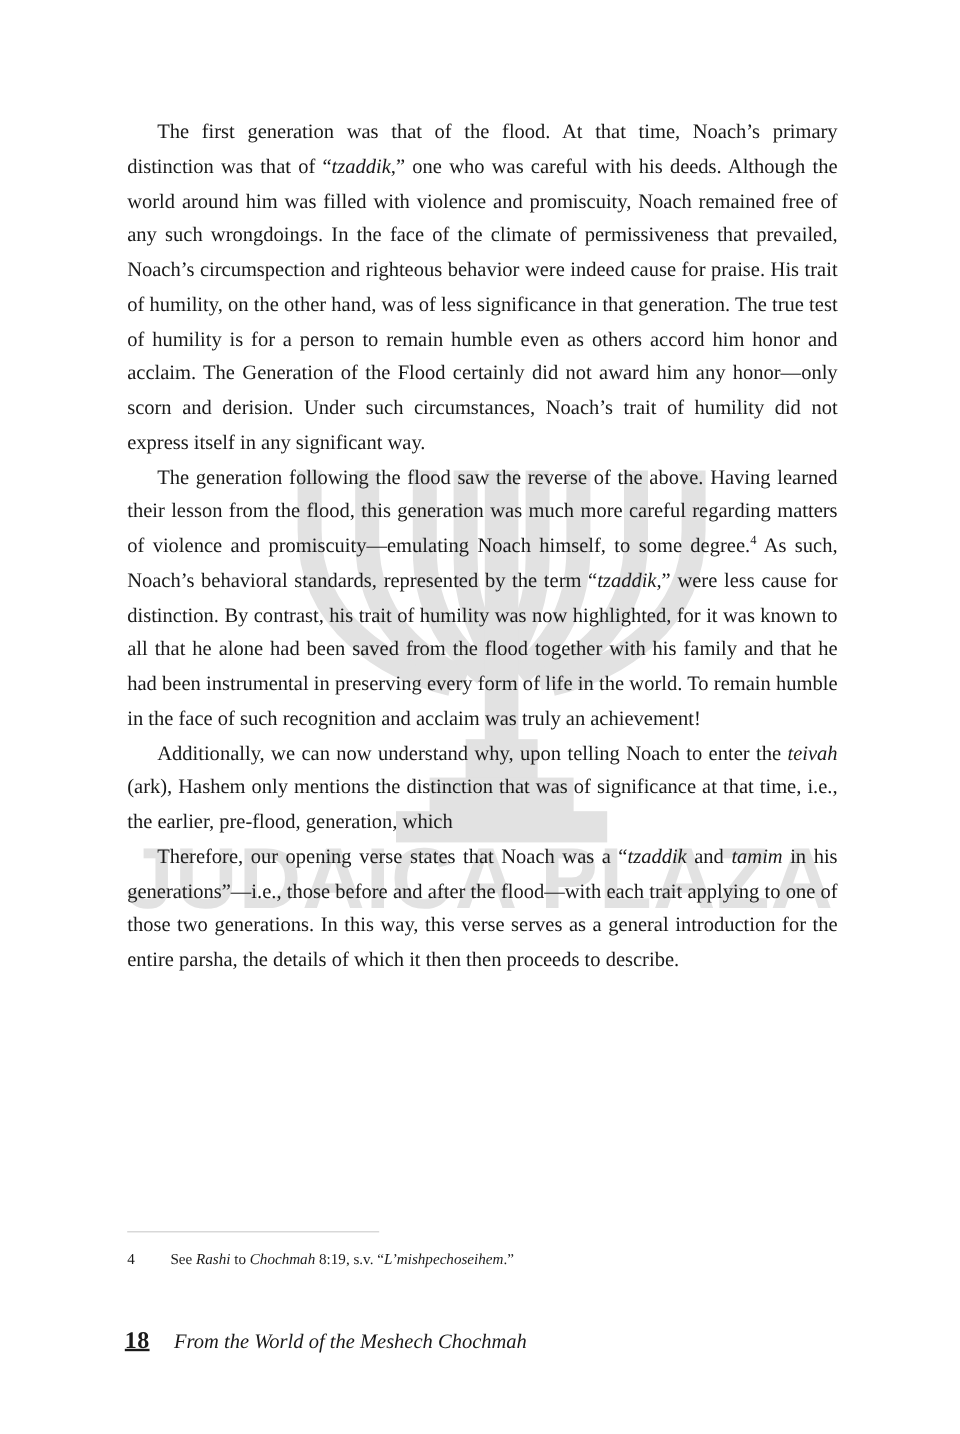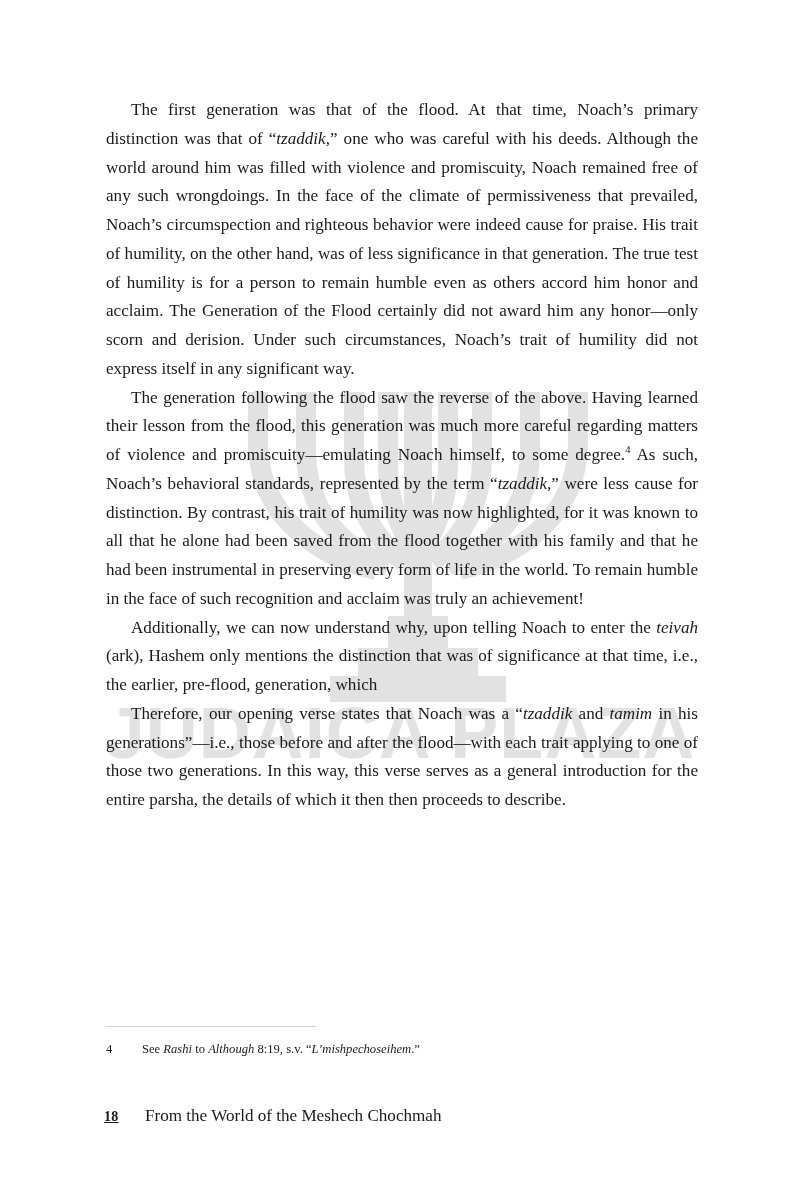--- a/index.html
+++ b/index.html
@@ -112,28 +112,29 @@
     position: absolute;
     left: 104px;
     top: 1106px;
     z-index: 2;
     display: flex;
     align-items: baseline;
   }
 
   .folio {
     font-weight: bold;
-    font-size: 14px;
+    font-size: 20px;
     letter-spacing: 0.3px;
     width: 41px;
     flex: 0 0 41px;
     text-decoration: underline;
   }
 
   .running-title {
+    font-style: italic;
     font-size: 17.1px;
   }
 </style>
 </head>
 <body>
 
 <div class="page">
 
   <div class="watermark-layer">
 
@@ -167,21 +168,21 @@
     <p class="para">The first generation was that of the flood. At that time, Noach’s primary distinction was that of “<i>tzaddik</i>,” one who was careful with his deeds. Although the world around him was filled with violence and promiscuity, Noach remained free of any such wrongdoings. In the face of the climate of permissiveness that prevailed, Noach’s circumspection and righteous behavior were indeed cause for praise. His trait of humility, on the other hand, was of less significance in that generation. The true test of humility is for a person to remain humble even as others accord him honor and acclaim. The Generation of the Flood certainly did not award him any honor—only scorn and derision. Under such circumstances, Noach’s trait of humility did not express itself in any significant way.</p>
     <p class="para">The generation following the flood saw the reverse of the above. Having learned their lesson from the flood, this generation was much more careful regarding matters of violence and promiscuity—emulating Noach himself, to some degree.<sup class="fn">4</sup> As such, Noach’s behavioral standards, represented by the term “<i>tzaddik</i>,” were less cause for distinction. By contrast, his trait of humility was now highlighted, for it was known to all that he alone had been saved from the flood together with his family and that he had been instrumental in preserving every form of life in the world. To remain humble in the face of such recognition and acclaim was truly an achievement!</p>
     <p class="para">Additionally, we can now understand why, upon telling Noach to enter the <i>teivah</i> (ark), Hashem only mentions the distinction that was of significance at that time, i.e., the earlier, pre-flood, generation, which</p>
     <p class="para">Therefore, our opening verse states that Noach was a “<i>tzaddik</i> and <i>tamim</i> in his generations”—i.e., those before and after the flood—with each trait applying to one of those two generations. In this way, this verse serves as a general introduction for the entire parsha, the details of which it then then proceeds to describe.</p>
   </div>
 
   <div class="footnote-area">
     <div class="footnote-rule"></div>
     <div class="footnote">
       <span class="footnote-num">4</span>
-      <span class="footnote-text">See <i>Rashi</i> to <i>Although</i> 8:19, s.v. “<i>L’mishpechoseihem</i>.”</span>
+      <span class="footnote-text">See <i>Rashi</i> to <i>Chochmah</i> 8:19, s.v. “<i>L’mishpechoseihem</i>.”</span>
     </div>
   </div>
 
   <div class="footer">
     <span class="folio">18</span>
     <span class="running-title">From the World of the Meshech Chochmah</span>
   </div>
 
 </div>
 

